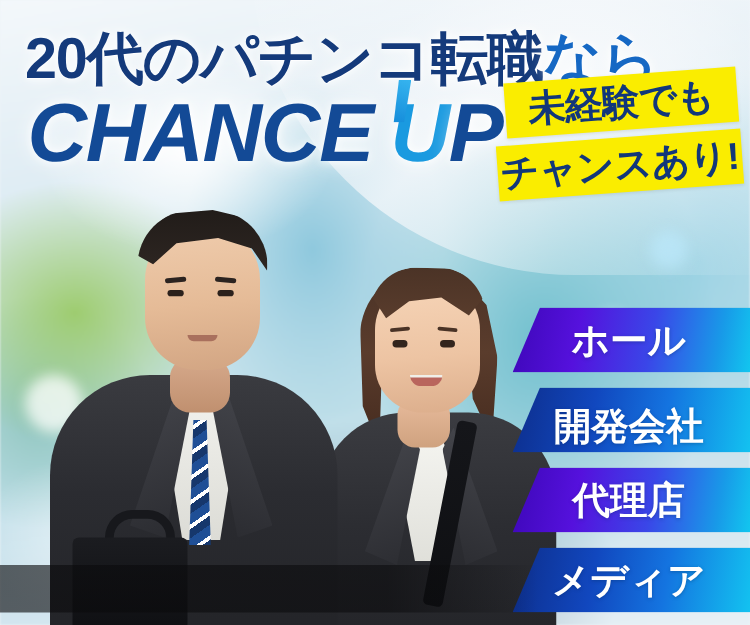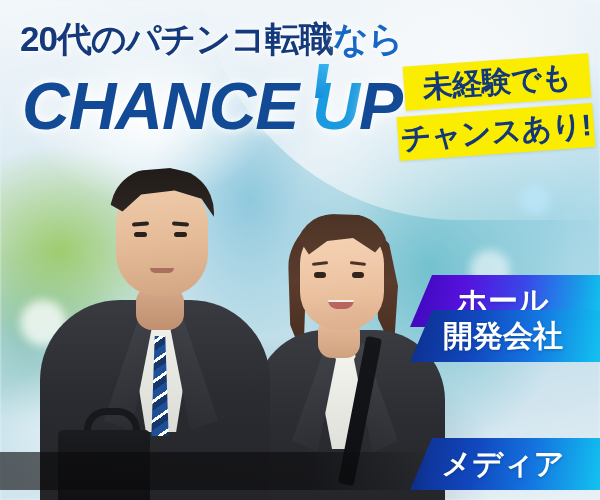--- a/index.html
+++ b/index.html
@@ -150,21 +150,21 @@
     background:linear-gradient(180deg,#1b1c20,#0f1013);border-radius:5px;
   }
   .bag-handle{
     position:absolute;left:84px;top:408px;width:42px;height:34px;
     border:7px solid #17181c;border-bottom:none;border-radius:22px 22px 0 0;
   }
 
   
   .headline{
     position:absolute;left:20px;top:16px;
-    font-size:35px;font-weight:bold;letter-spacing:-1px;
+    font-size:46px;font-weight:bold;letter-spacing:-1px;
     color:#143a7b;white-space:nowrap;
     text-shadow:0 0 7px rgba(255,255,255,.95),0 0 14px rgba(255,255,255,.85),0 1px 0 rgba(255,255,255,.9);
   }
   .headline .hl-tail{color:#1668c4;}
 
   .logo{
     position:absolute;left:22px;top:68px;white-space:nowrap;
     font-size:66px;font-weight:bold;font-style:italic;letter-spacing:-1px;
     color:#134a96;
     text-shadow:0 0 8px rgba(255,255,255,.95),0 0 18px rgba(255,255,255,.85);
@@ -276,25 +276,28 @@
   <div class="up-arrow"></div>
 
   <div class="badge badge-1">
     <span>未経験でも</span>
   </div>
   <div class="badge badge-2">
     <span>チャンスあり!</span>
   </div>
 
   <div class="cat-list">
-    <div class="cat purple" style="top:246px;margin-top:29px;">
+    <div class="cat purple" style="top:246px;">
       <span>ホール</span>
     </div>
-    <div class="cat blue" style="top:310px;">
+    <div class="cat blue" style="top:310px;align-items:flex-end;">
       <span>開発会社</span>
+    </div>
+    <div class="cat purple" style="top:374px;">
+      <span>代理店</span>
     </div>
     <div class="cat blue" style="top:438px;">
       <span>メディア</span>
     </div>
   </div>
 
   <div class="bottom-strip"></div>
 
 </div>
 

